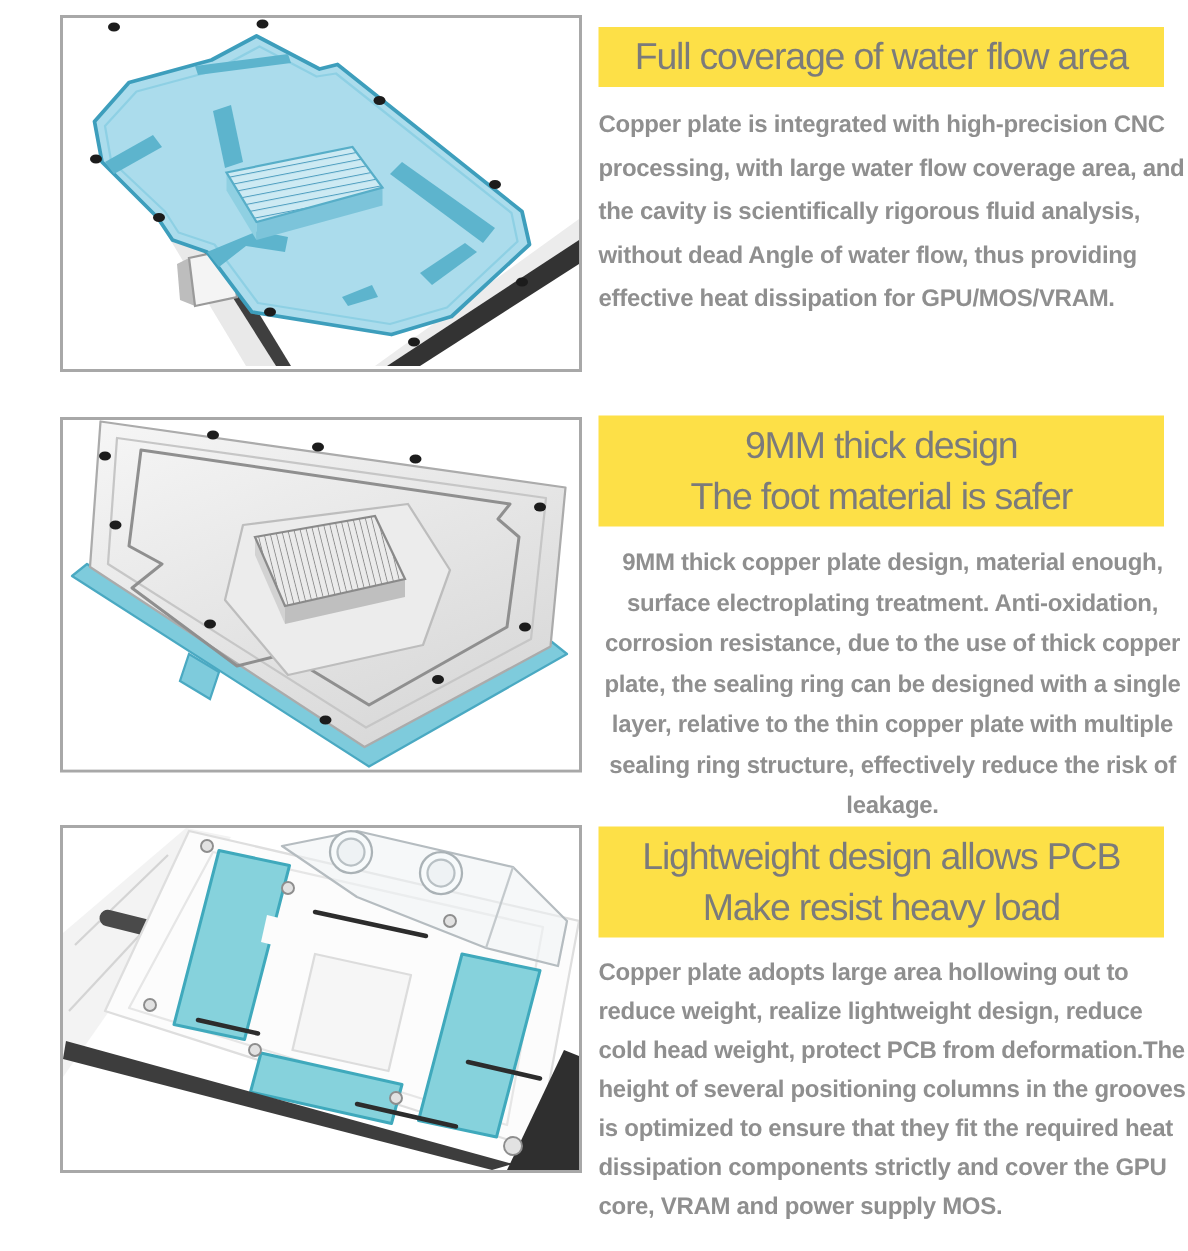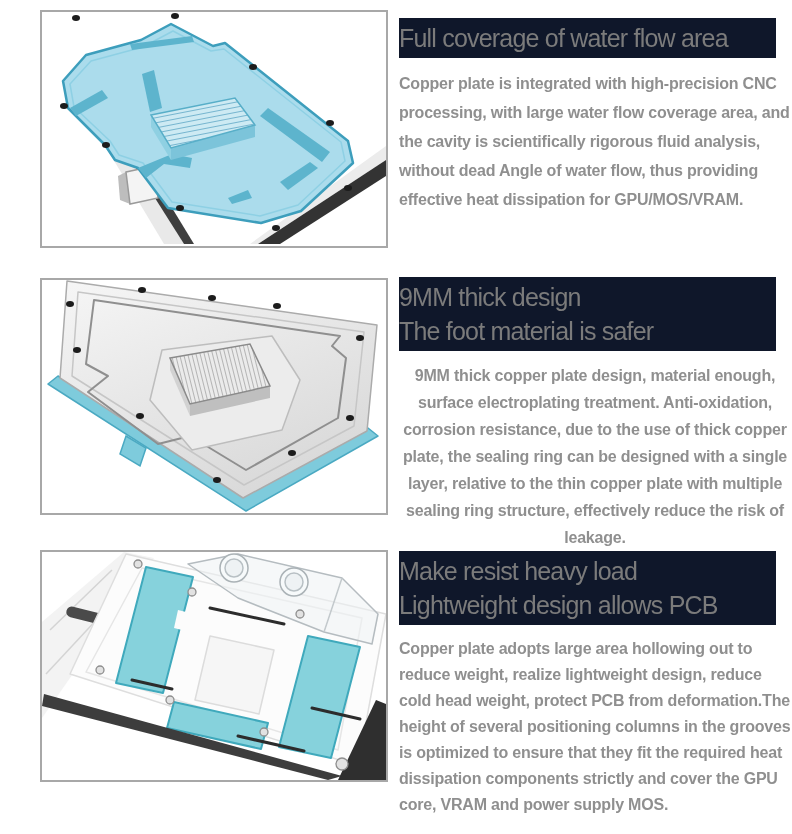--- a/index.html
+++ b/index.html
@@ -11,23 +11,23 @@
     position:absolute;left:40px;width:344px;border:2px solid #a8a8a8;
     background:#ffffff;margin:0;padding:0;
   }
   .f1{top:10px;height:234px;}
   .f2{top:278px;height:233px;}
   .f3{top:550px;height:228px;}
   .img-frame svg{display:block;width:100%;height:100%;}
   .text-col{position:absolute;left:399px;width:392px;}
   .t1{top:18px;} .t2{top:277px;} .t3{top:551px;}
   .heading{
-    width:377px;background:#0f172a;color:#7b7b7b;
+    width:377px;background:#fde047;color:#7b7b7b;
     font-size:25px;line-height:34px;letter-spacing:-0.8px;
-    padding:3px 0;font-weight:400;white-space:nowrap;
+    text-align:center;padding:3px 0;font-weight:400;white-space:nowrap;
   }
   .body-text{
     margin:11px 0 0 0;color:#8f8f8f;font-size:16px;letter-spacing:-0.2px;
     width:392px;
     font-weight:bold;
   }
   .lh1{line-height:29px;} .lh2{line-height:27px;text-align:center;} .lh3{line-height:26px;}
 </style>
 </head>
 <body>
@@ -192,19 +192,19 @@
         <circle cx="128" cy="148" r="4"></circle>
         <circle cx="222" cy="180" r="4"></circle>
         <circle cx="96" cy="12" r="4"></circle>
         <circle cx="300" cy="212" r="6"></circle>
       </g>
     </svg>
   </figure>
 
   <div class="text-col t3">
     <div class="heading">
+      <div>Lightweight design allows PCB</div>
       <div>Make resist heavy load</div>
-      <div>Lightweight design allows PCB</div>
     </div>
     <p class="body-text lh3">Copper plate adopts large area hollowing out to reduce weight, realize lightweight design, reduce cold head weight, protect PCB from deformation.The height of several positioning columns in the grooves is optimized to ensure that they fit the required heat dissipation components strictly and cover the GPU core, VRAM and power supply MOS.</p>
   </div>
 
 </div>
 
 </body></html>

